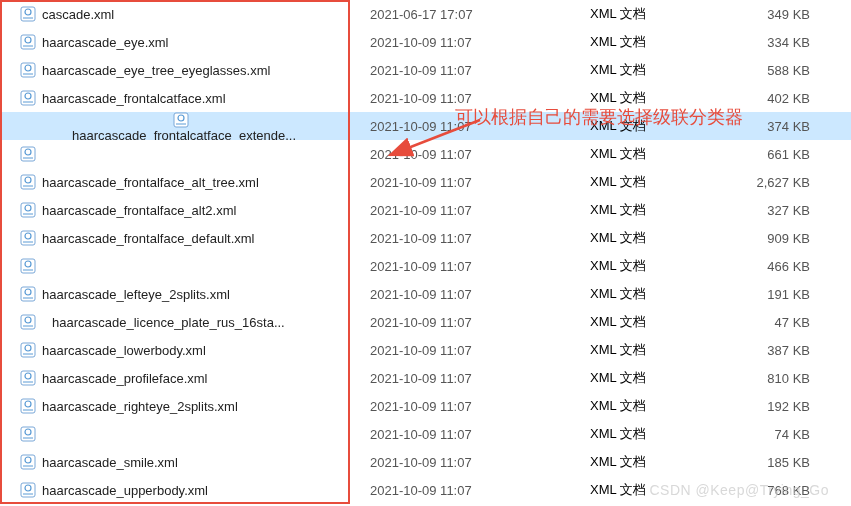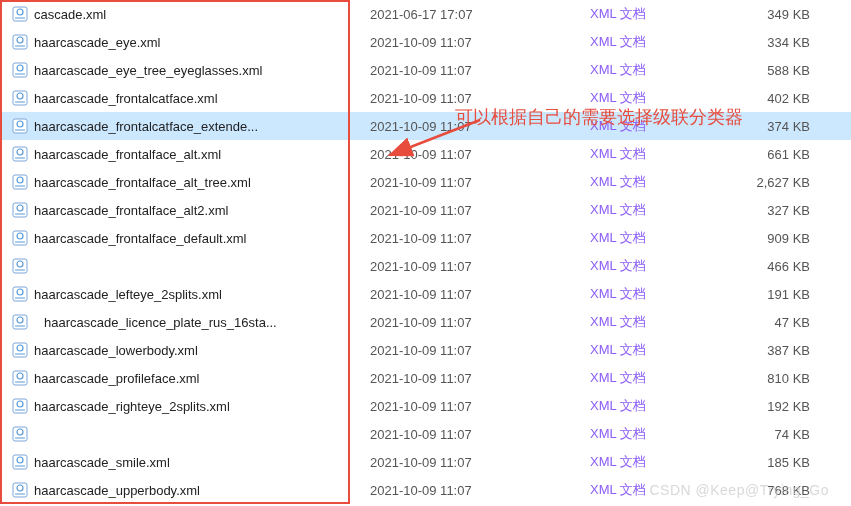--- a/index.html
+++ b/index.html
@@ -18,26 +18,27 @@
       width: 350px;
       height: 504px;
       position: absolute;
       top: 0;
       left: 0;
     }
     .row {
       display: flex;
       align-items: center;
       height: 28px;
-      padding-left: 10px;
+      padding-left: 18px;
       white-space: nowrap;
       position: relative;
     }
     .row.selected {
       background: #cce8ff;
+      flex-direction: column;
     }
     .icon {
       width: 16px;
       height: 16px;
       margin-right: 6px;
       flex-shrink: 0;
     }
     .filename {
       overflow: hidden;
       text-overflow: ellipsis;
@@ -45,21 +46,21 @@
       color: #222;
     }
     .col-date {
       position: absolute;
       left: 370px;
       color: #555;
     }
     .col-type {
       position: absolute;
       left: 590px;
-      color: #8b5cf6;
+      color: #000000;
     }
     .col-size {
       position: absolute;
       left: 740px;
       width: 70px;
       text-align: right;
       color: #555;
     }
     .full-row {
       position: absolute;
@@ -169,21 +170,20 @@
       <span class="col-date">2021-10-09 11:07</span>
       <span class="col-type">XML 文档</span>
       <span class="col-size">374 KB</span>
     </div>
     <div class="row" style="position: absolute; top: 140px; left: 2px; width: 346px;">
       <svg class="icon" viewBox="0 0 16 16">
         <rect x="1" y="1" width="14" height="14" rx="2" fill="#fff" stroke="#7aa8d8" stroke-width="1"></rect>
         <circle cx="8" cy="6" r="3" fill="none" stroke="#5a9bd5" stroke-width="1.2"></circle>
         <path d="M3 12 L13 12" stroke="#5a9bd5" stroke-width="1"></path>
       </svg>
-      <span class="filename">haarcascade_frontalface_alt.xml</span>
     </div>
     <div class="full-row" style="top: 140px; pointer-events: none;">
       <span class="col-date">2021-10-09 11:07</span>
       <span class="col-type">XML 文档</span>
       <span class="col-size">661 KB</span>
     </div>
     <div class="row" style="position: absolute; top: 168px; left: 2px; width: 346px;">
       <svg class="icon" viewBox="0 0 16 16">
         <rect x="1" y="1" width="14" height="14" rx="2" fill="#fff" stroke="#7aa8d8" stroke-width="1"></rect>
         <circle cx="8" cy="6" r="3" fill="none" stroke="#5a9bd5" stroke-width="1.2"></circle>

